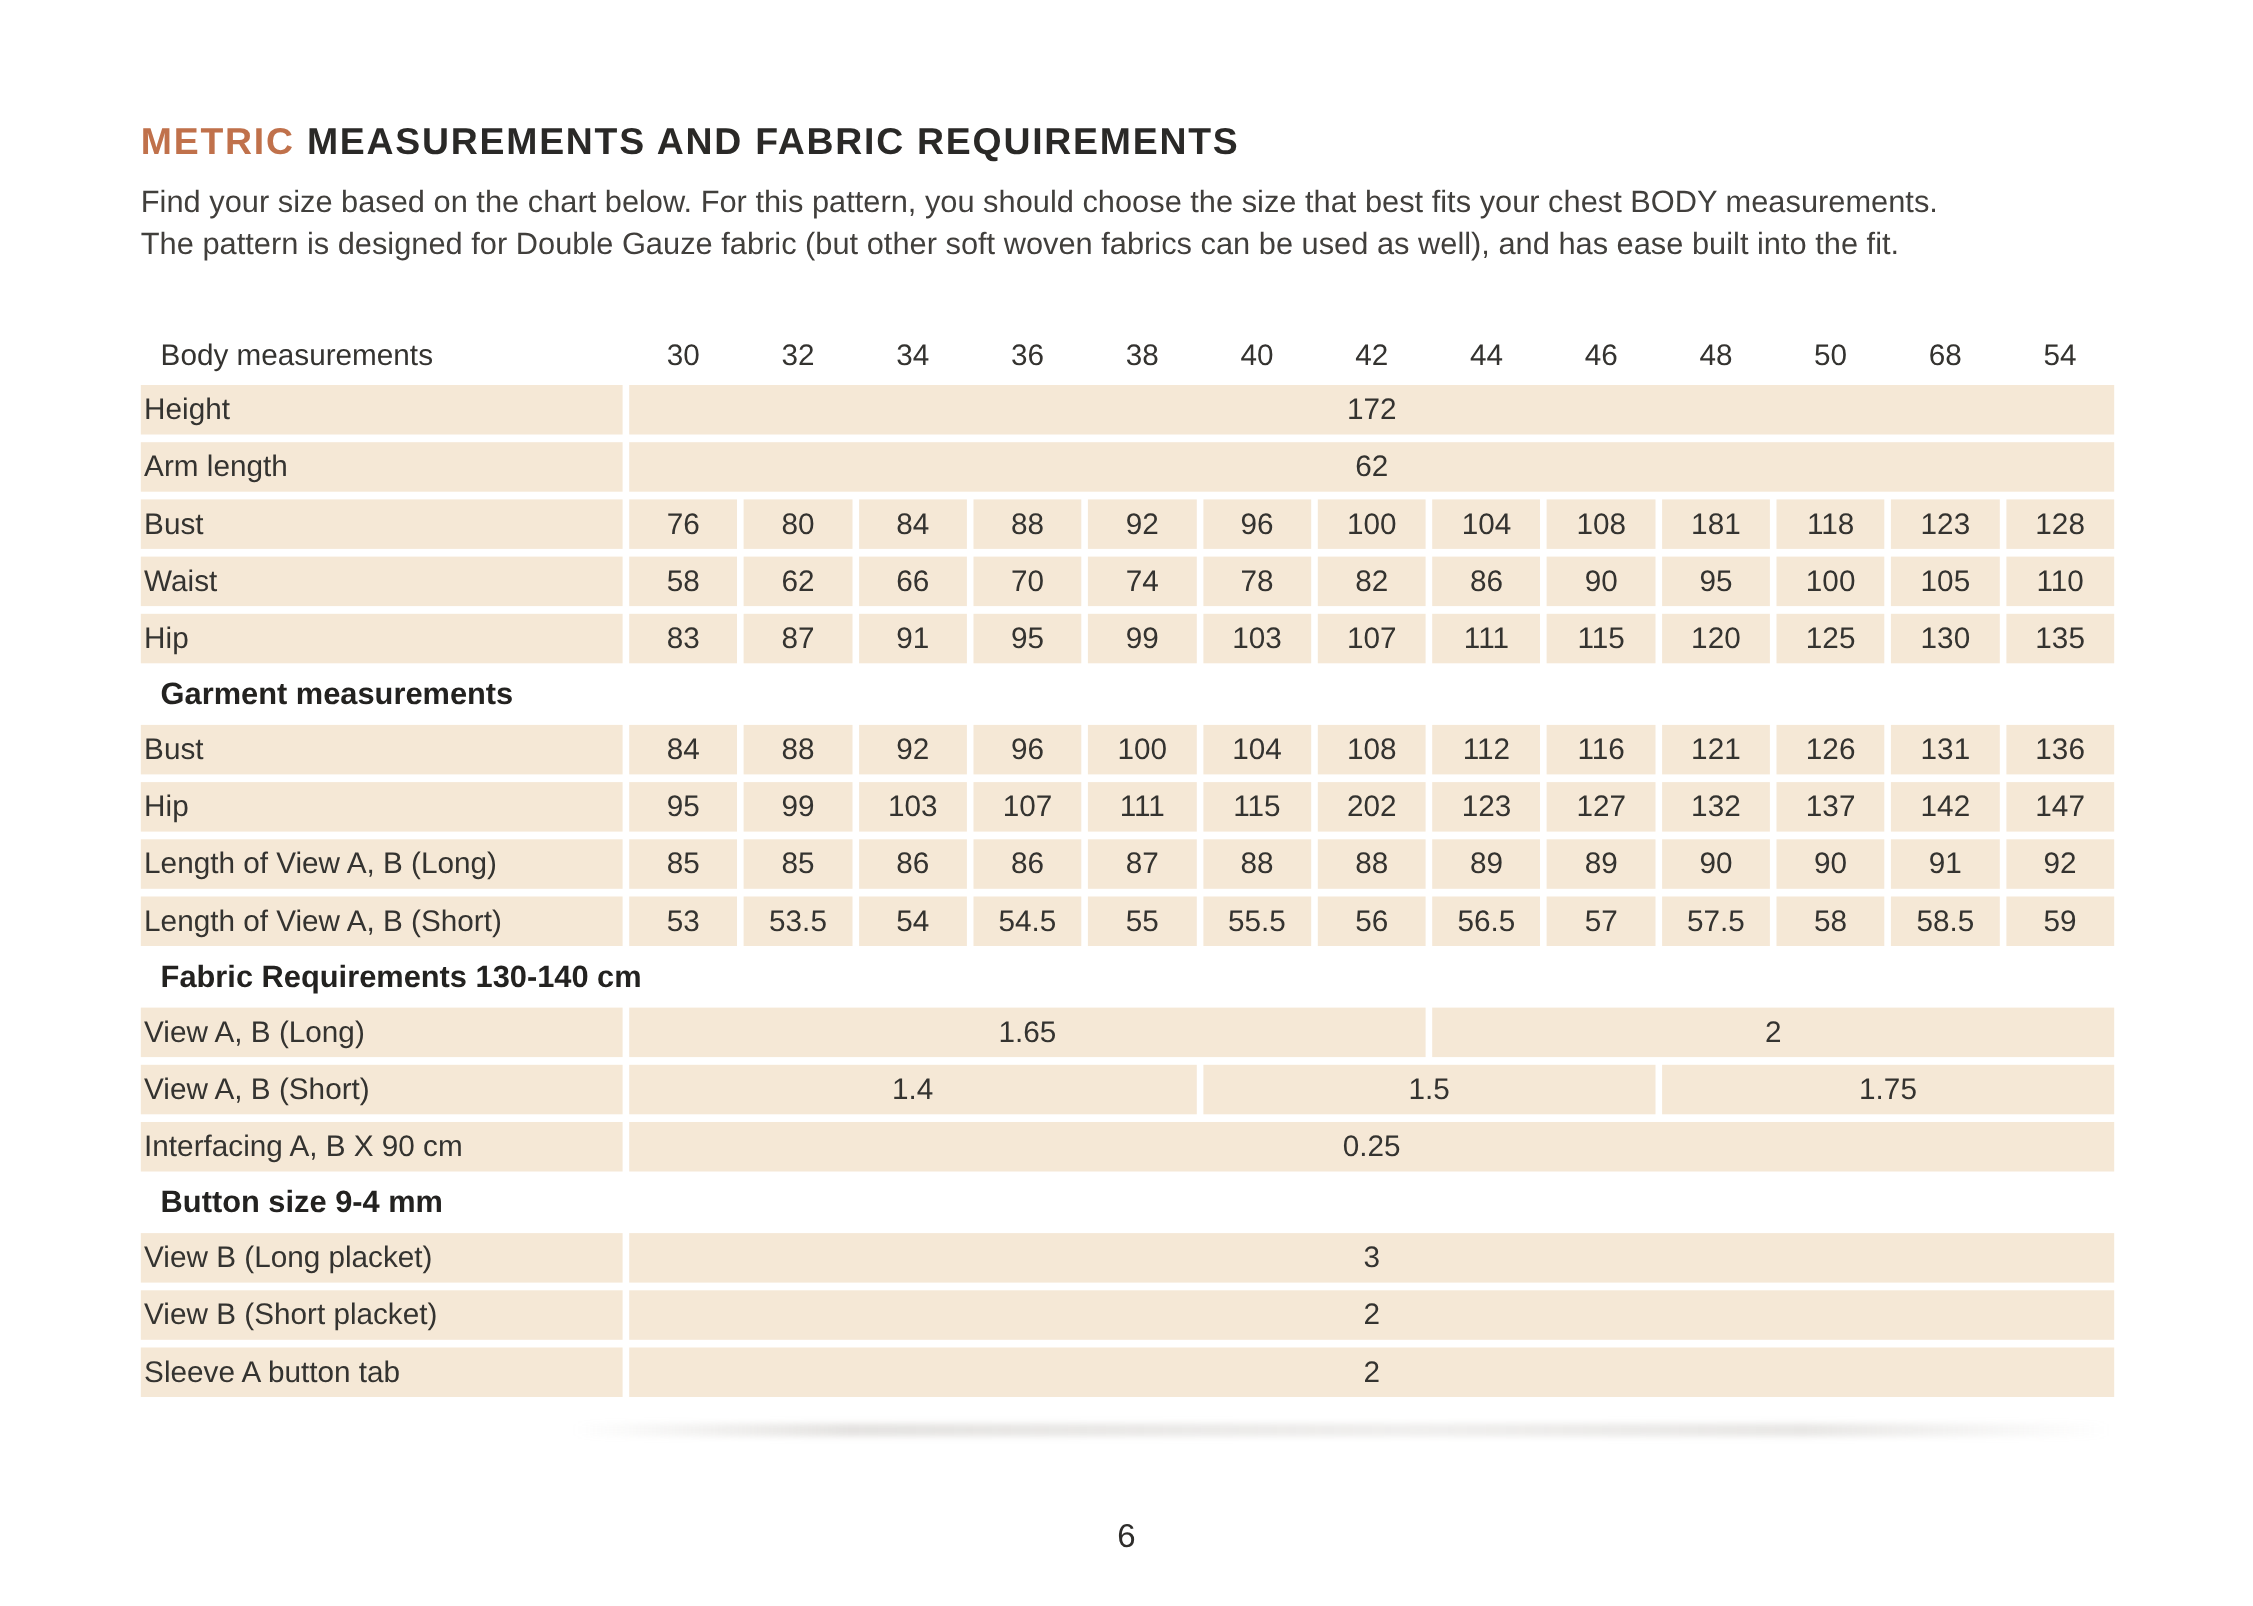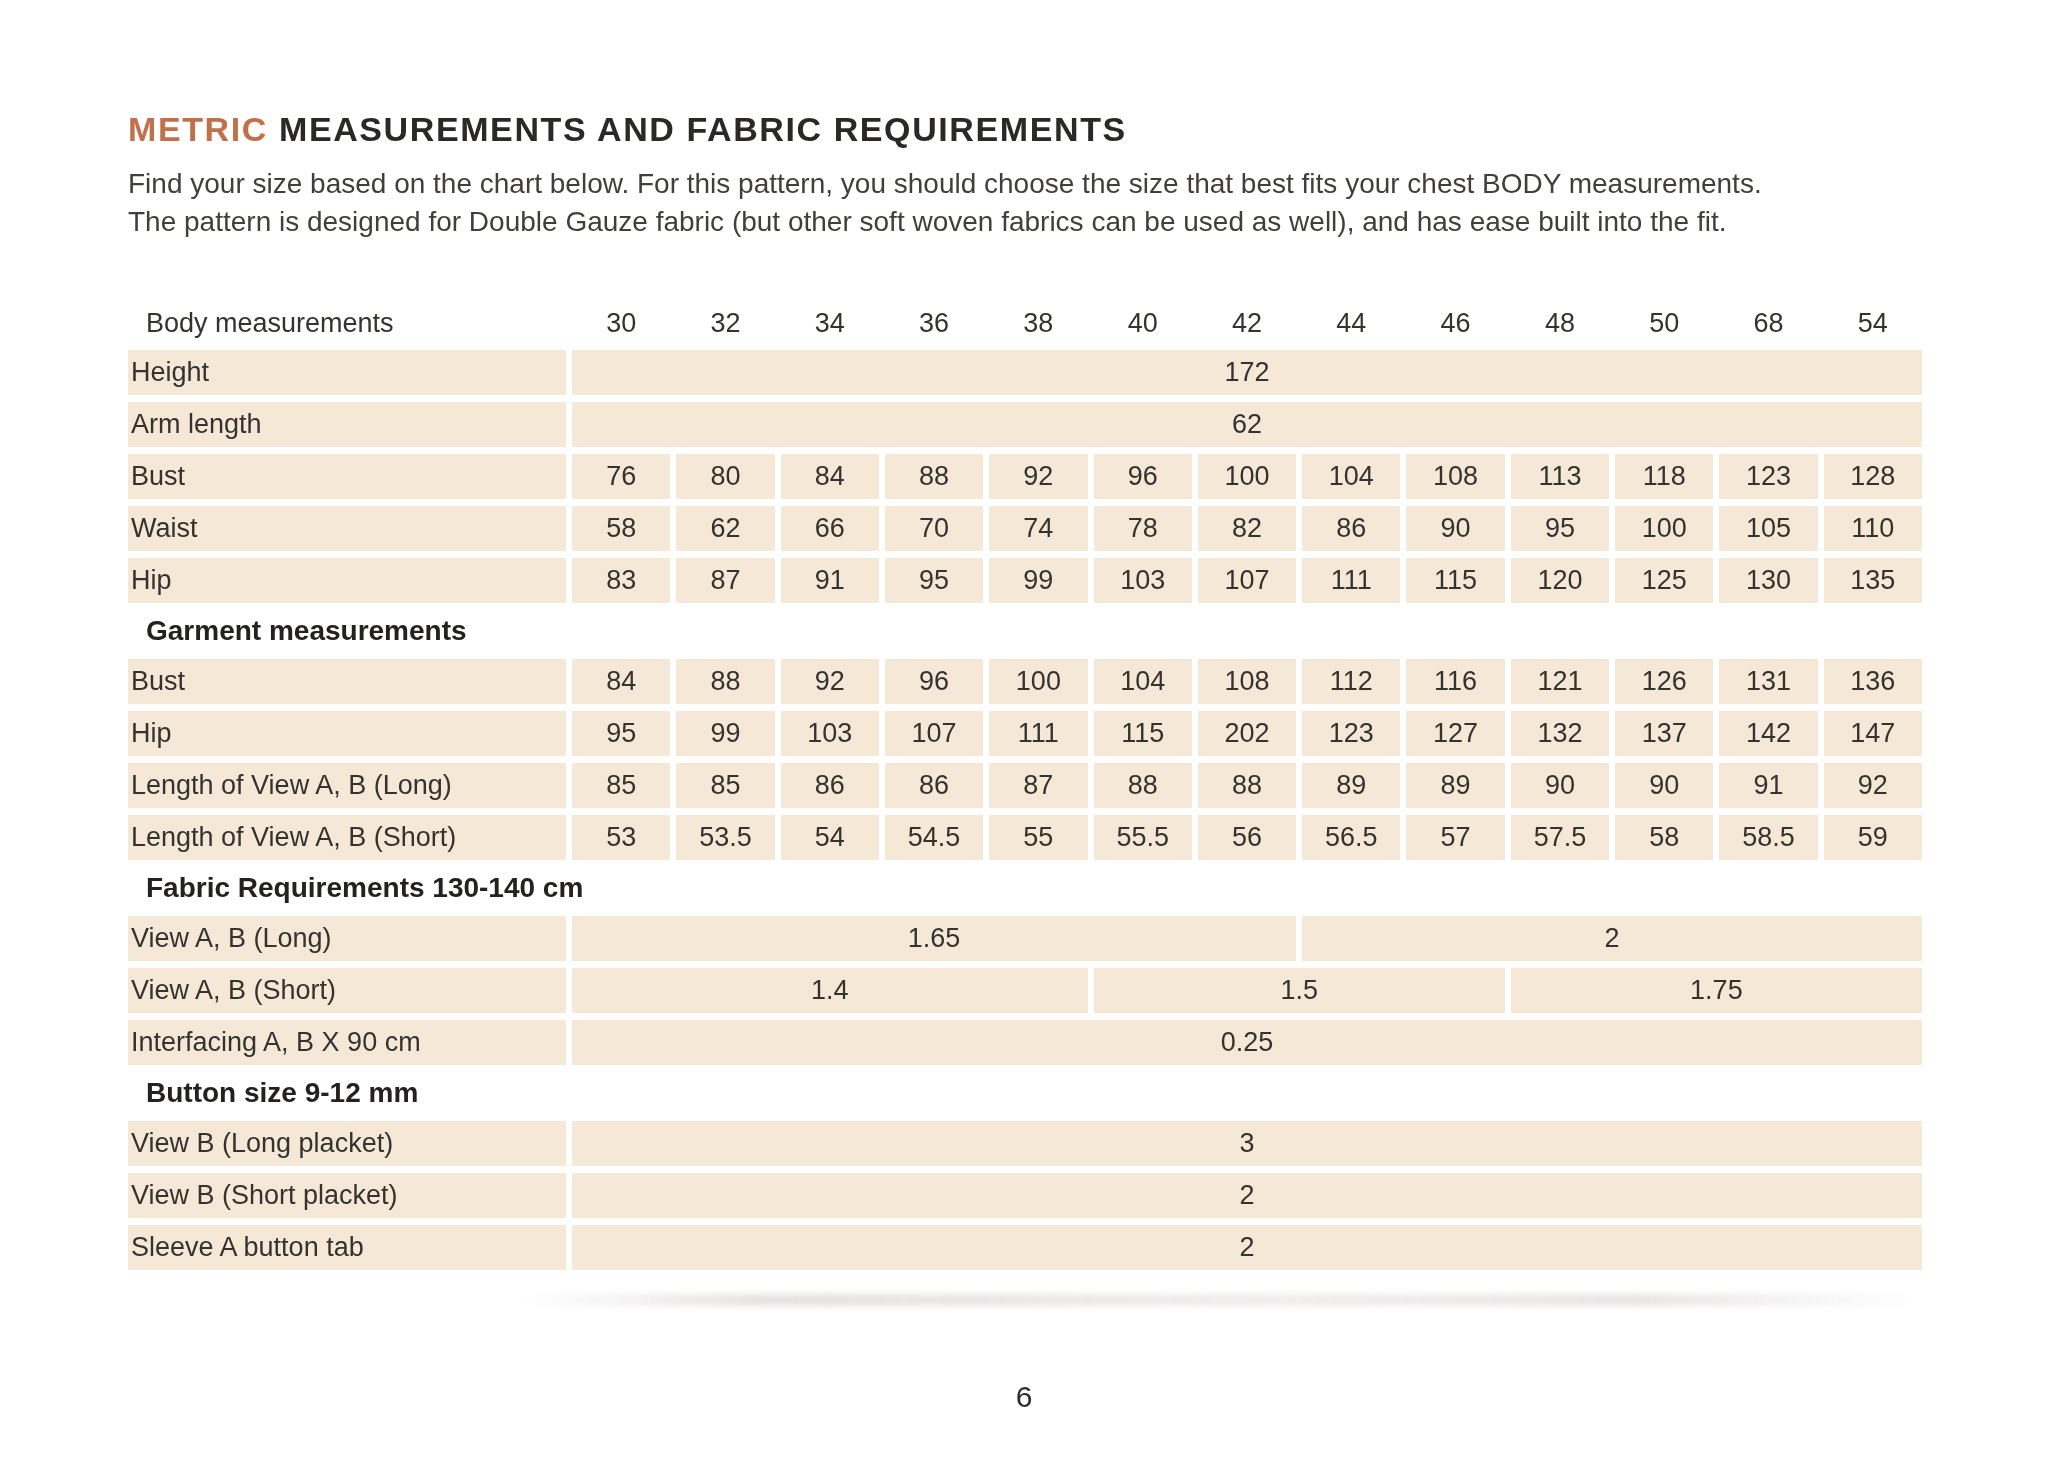--- a/index.html
+++ b/index.html
@@ -125,21 +125,21 @@
         <div class="cell label-cell">Bust</div>
         <div class="cell value-cell">76</div>
         <div class="cell value-cell">80</div>
         <div class="cell value-cell">84</div>
         <div class="cell value-cell">88</div>
         <div class="cell value-cell">92</div>
         <div class="cell value-cell">96</div>
         <div class="cell value-cell">100</div>
         <div class="cell value-cell">104</div>
         <div class="cell value-cell">108</div>
-        <div class="cell value-cell">113</div>
+        <div class="cell value-cell">181</div>
         <div class="cell value-cell">118</div>
         <div class="cell value-cell">123</div>
         <div class="cell value-cell">128</div>
         <div class="cell label-cell">Waist</div>
         <div class="cell value-cell">58</div>
         <div class="cell value-cell">62</div>
         <div class="cell value-cell">66</div>
         <div class="cell value-cell">70</div>
         <div class="cell value-cell">74</div>
         <div class="cell value-cell">78</div>
@@ -224,21 +224,21 @@
         <div class="section-heading" style="grid-column: 1 / -1;">Fabric Requirements 130-140 cm</div>
         <div class="cell label-cell">View A, B (Long)</div>
         <div class="cell value-cell" style="grid-column: span 7;">1.65</div>
         <div class="cell value-cell" style="grid-column: span 6;">2</div>
         <div class="cell label-cell">View A, B (Short)</div>
         <div class="cell value-cell" style="grid-column: span 5;">1.4</div>
         <div class="cell value-cell" style="grid-column: span 4;">1.5</div>
         <div class="cell value-cell" style="grid-column: span 4;">1.75</div>
         <div class="cell label-cell">Interfacing A, B X 90 cm</div>
         <div class="cell value-cell" style="grid-column: span 13; text-align: right;">0.25</div>
-        <div class="section-heading" style="grid-column: 1 / -1;">Button size 9-12 mm</div>
+        <div class="section-heading" style="grid-column: 1 / -1;">Button size 9-4 mm</div>
         <div class="cell label-cell">View B (Long placket)</div>
         <div class="cell value-cell" style="grid-column: span 13;">3</div>
         <div class="cell label-cell">View B (Short placket)</div>
         <div class="cell value-cell" style="grid-column: span 13;">2</div>
         <div class="cell label-cell">Sleeve A button tab</div>
         <div class="cell value-cell" style="grid-column: span 13;">2</div>
       </div>
   </div>
 
   <div class="smudge"></div>

